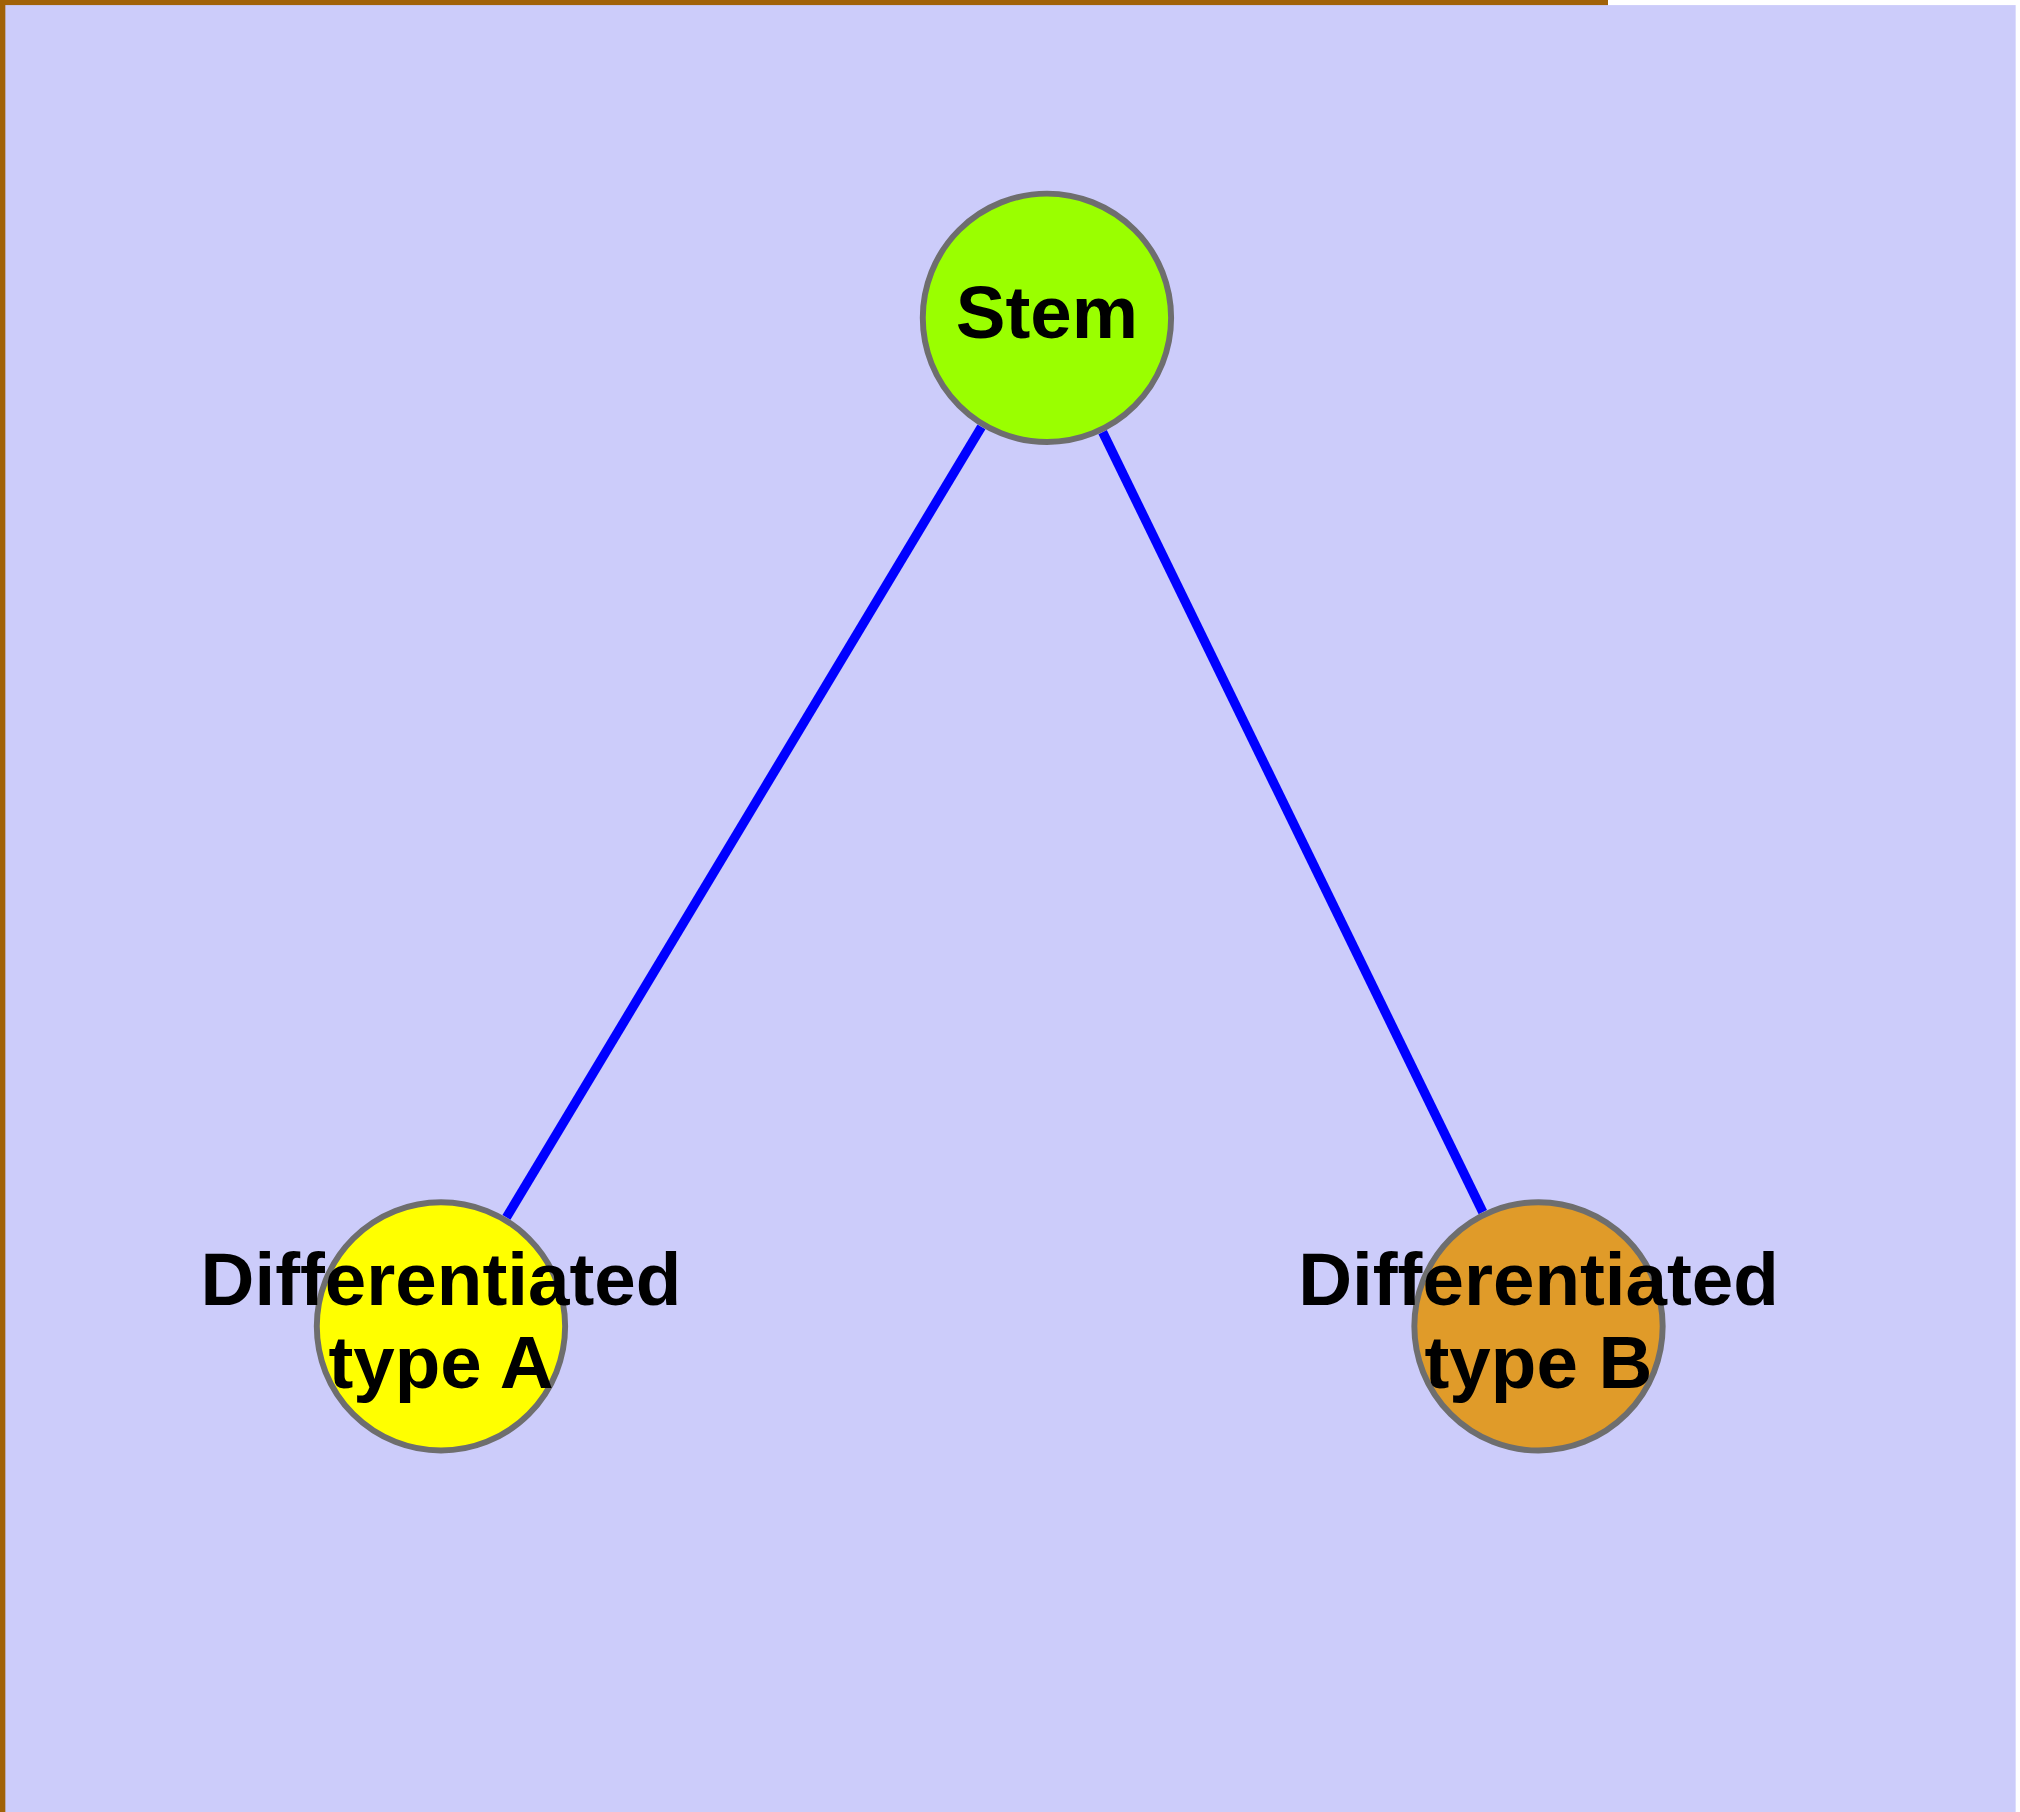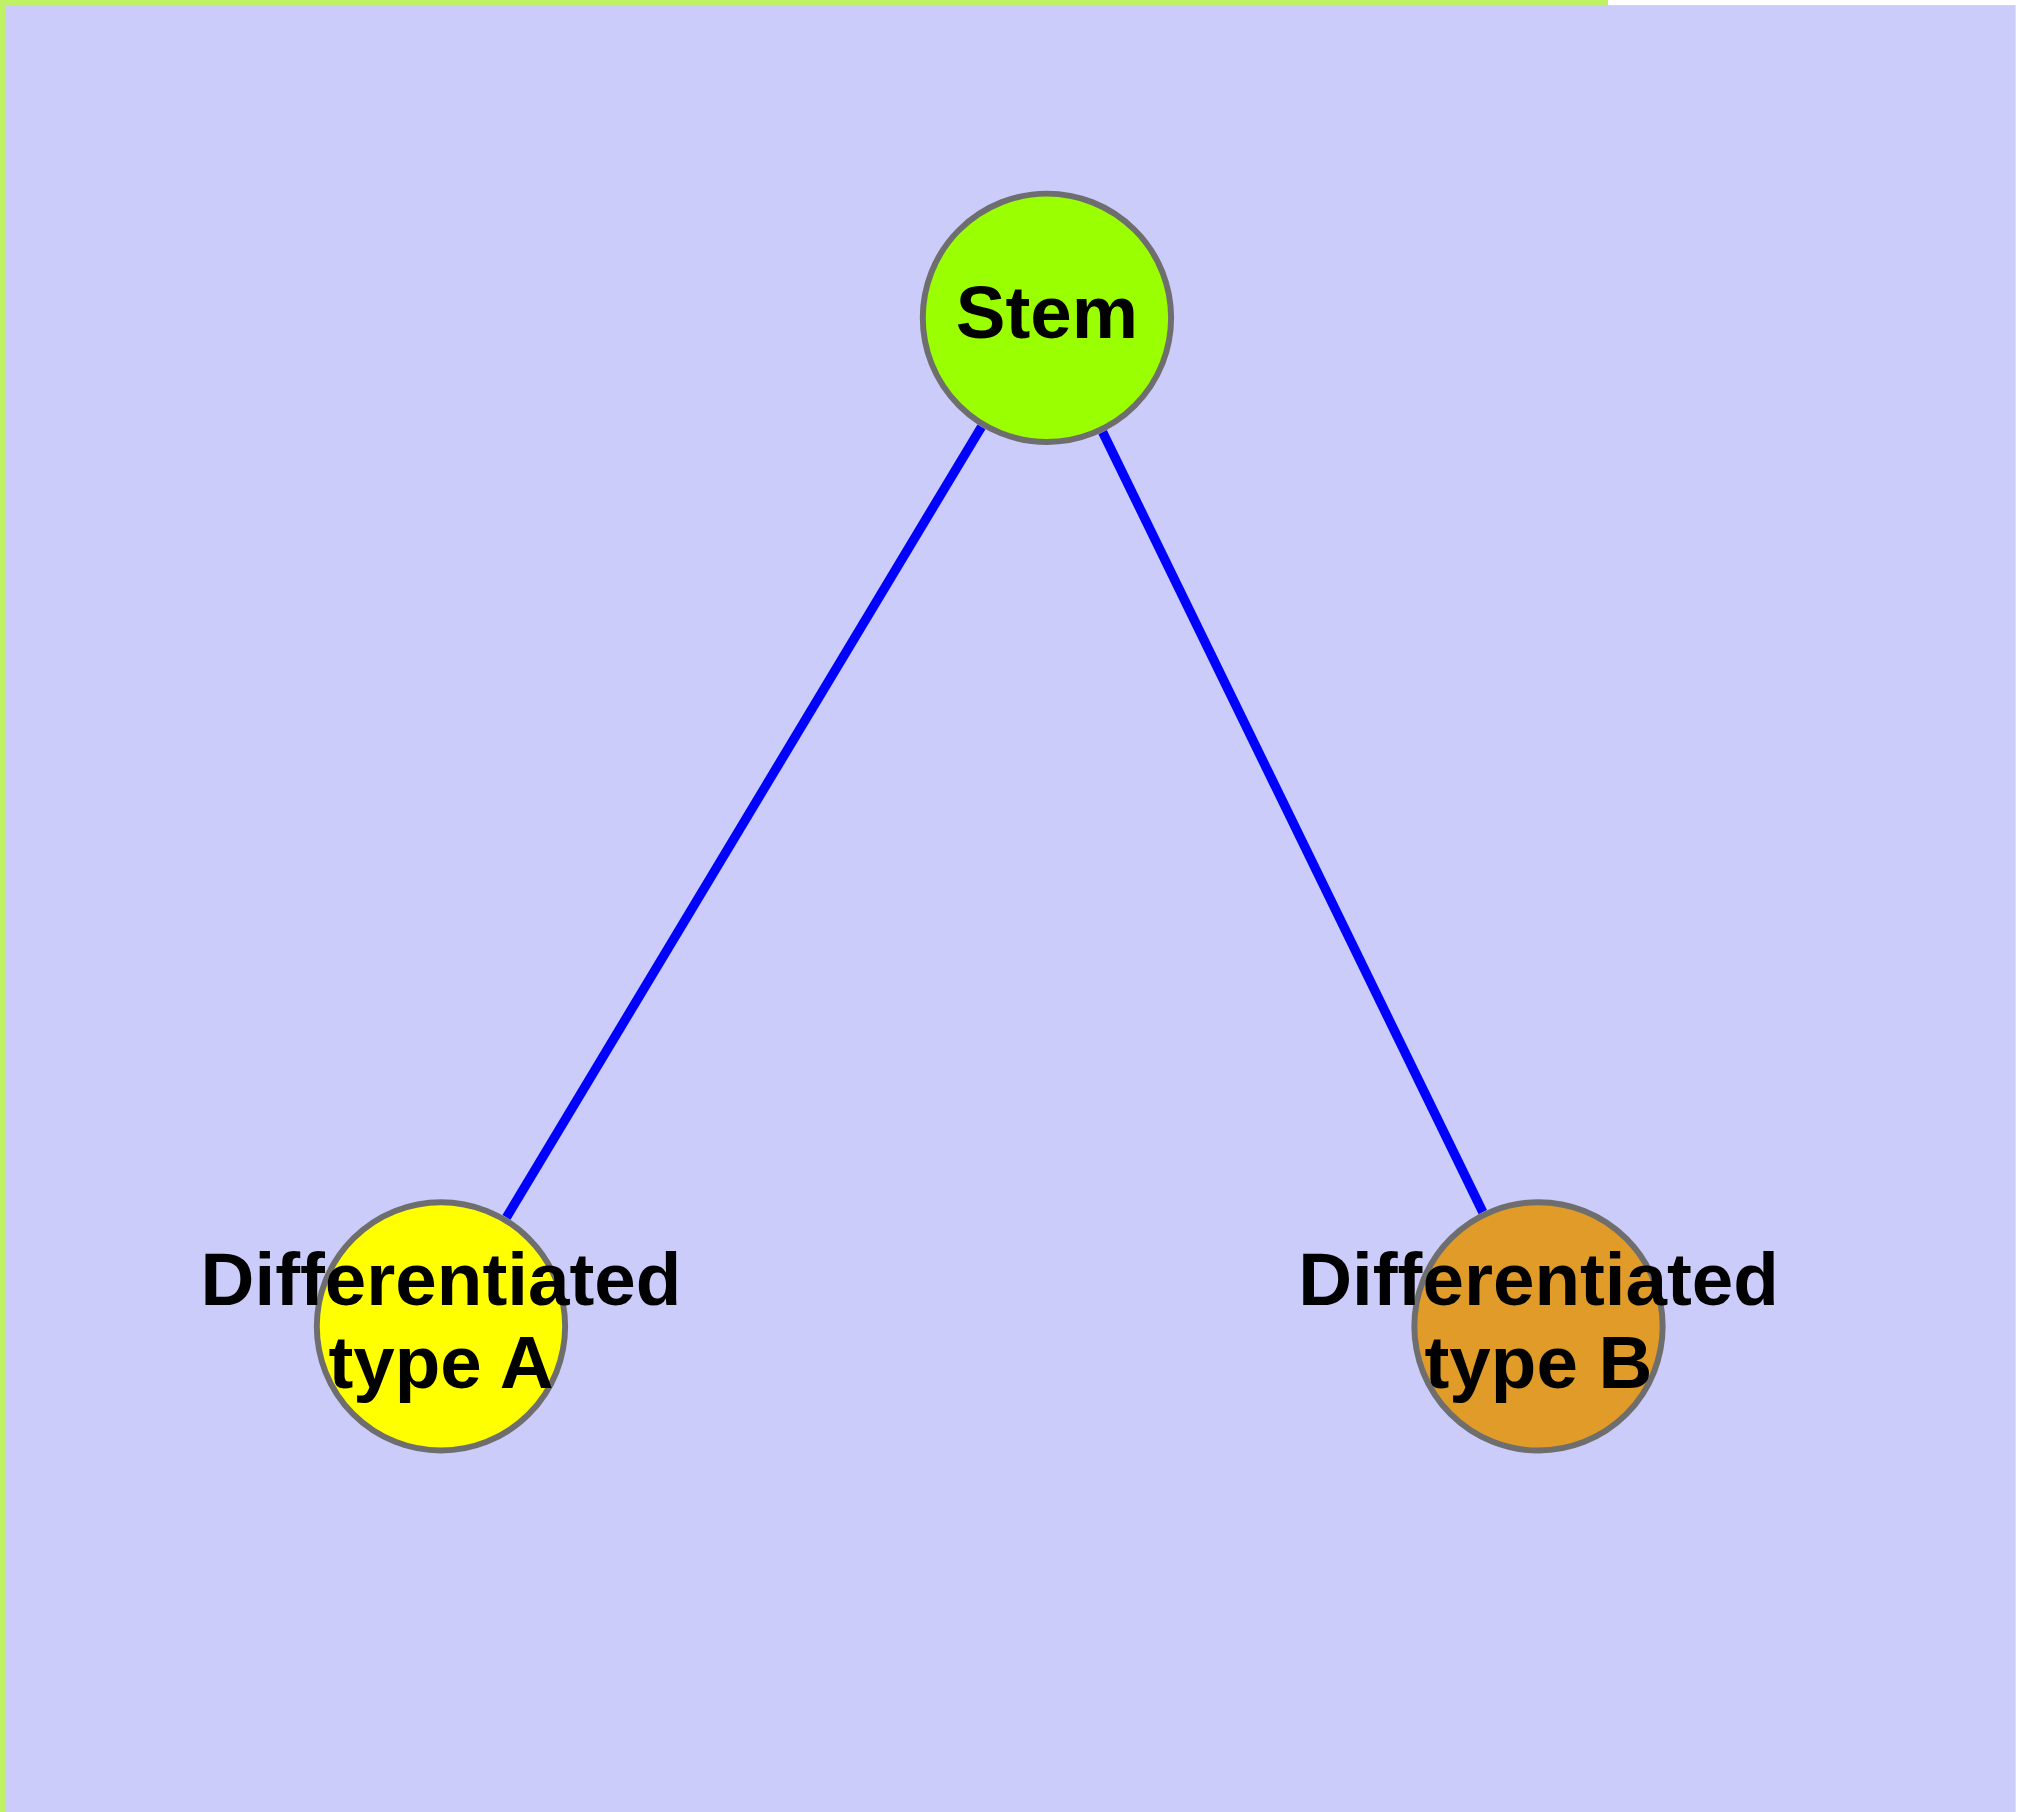--- a/index.html
+++ b/index.html
@@ -11,21 +11,21 @@
   body {
     width: 2021px;
     height: 1812px;
     overflow: hidden;
     font-family: "Liberation Sans", sans-serif;
   }
   #canvas {
     position: relative;
     width: 1608px;
     height: 1812px;
-    background: #bef264;
+    background: #a16207;
   }
   #graph-svg {
     position: absolute;
     left: 0;
     top: 0;
     width: 2021px;
     height: 1812px;
     display: block;
   }
   .node-label {

